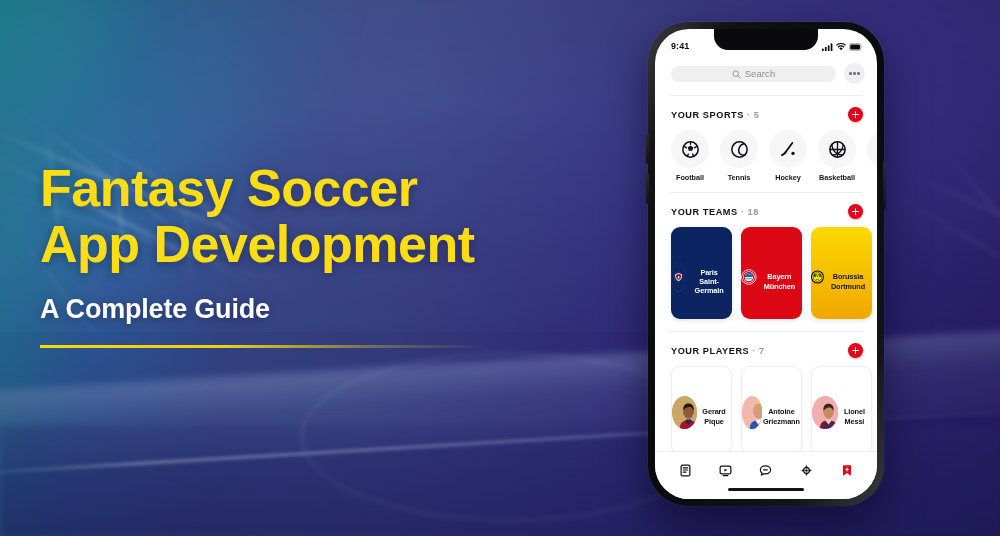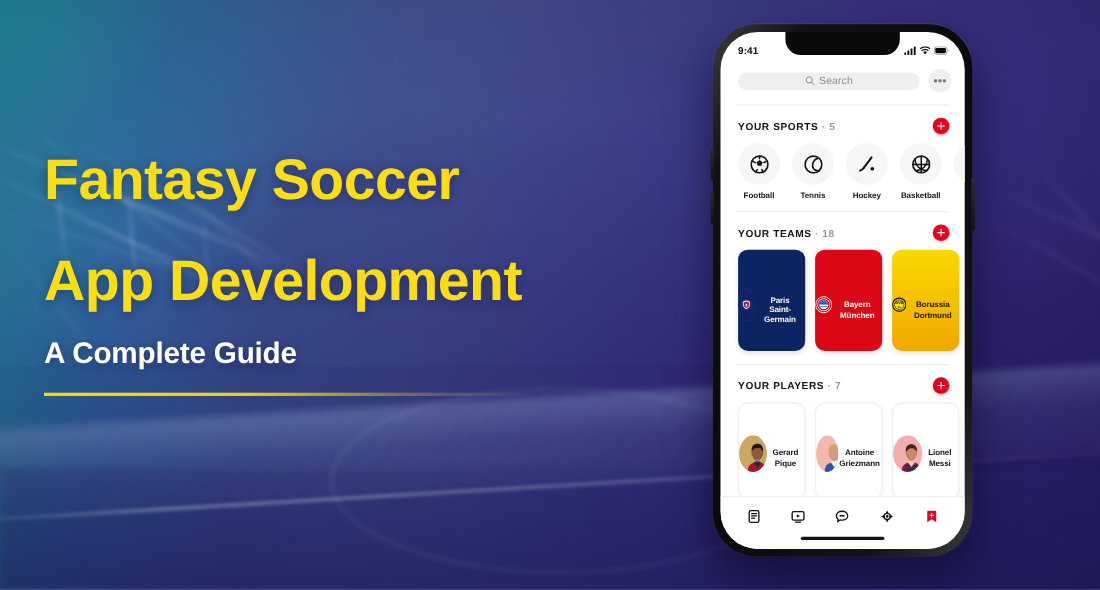--- a/index.html
+++ b/index.html
@@ -116,33 +116,33 @@
     background: radial-gradient(ellipse at 70% 25%, rgba(70,55,160,.55), rgba(45,33,112,0) 70%);
   }
   .vignette {
     position: absolute; inset: 0;
     background: radial-gradient(ellipse at 42% 48%, rgba(0,0,0,0) 40%, rgba(12,10,48,.38) 100%);
   }
 
   
   .copy {
     position: absolute;
-    left: 40px; top: 136px;
+    left: 40px; top: 160px;
     width: 600px;
     z-index: 5;
   }
   .headline {
     color: #fbdd16;
     font-size: 52px;
     line-height: 1.08;
     font-weight: 700;
     letter-spacing: -0.5px;
     text-shadow: 0 2px 10px rgba(10,8,40,.35);
   }
-  .headline .l2 { display: block; margin-top: 36px; }
+  .headline .l2 { display: block; }
   .subhead {
     margin-top: 22px;
     color: #ffffff;
     font-size: 27px;
     font-weight: 700;
     letter-spacing: -0.2px;
     text-shadow: 0 2px 8px rgba(10,8,40,.35);
   }
   .rule {
     margin-top: 20px;

